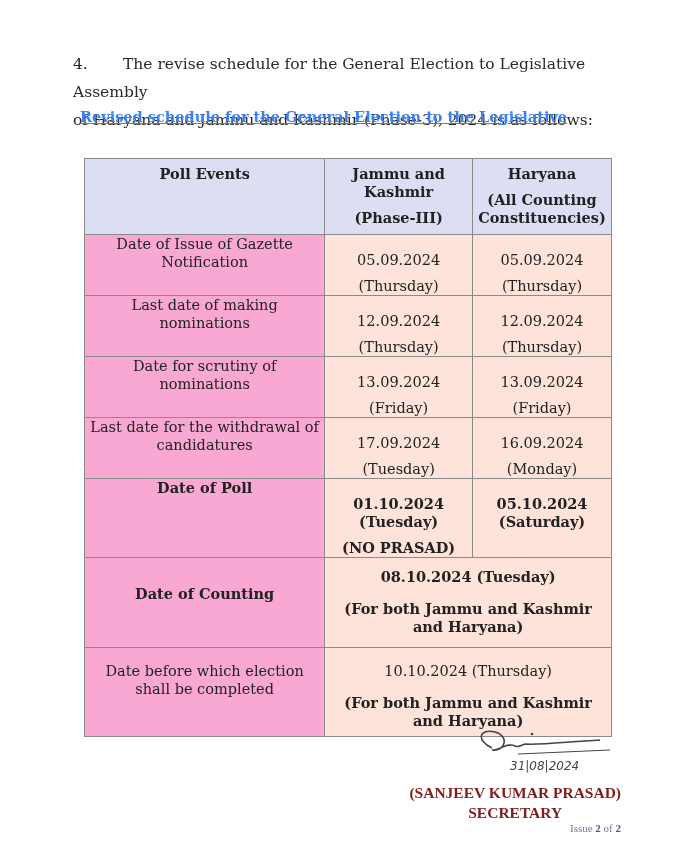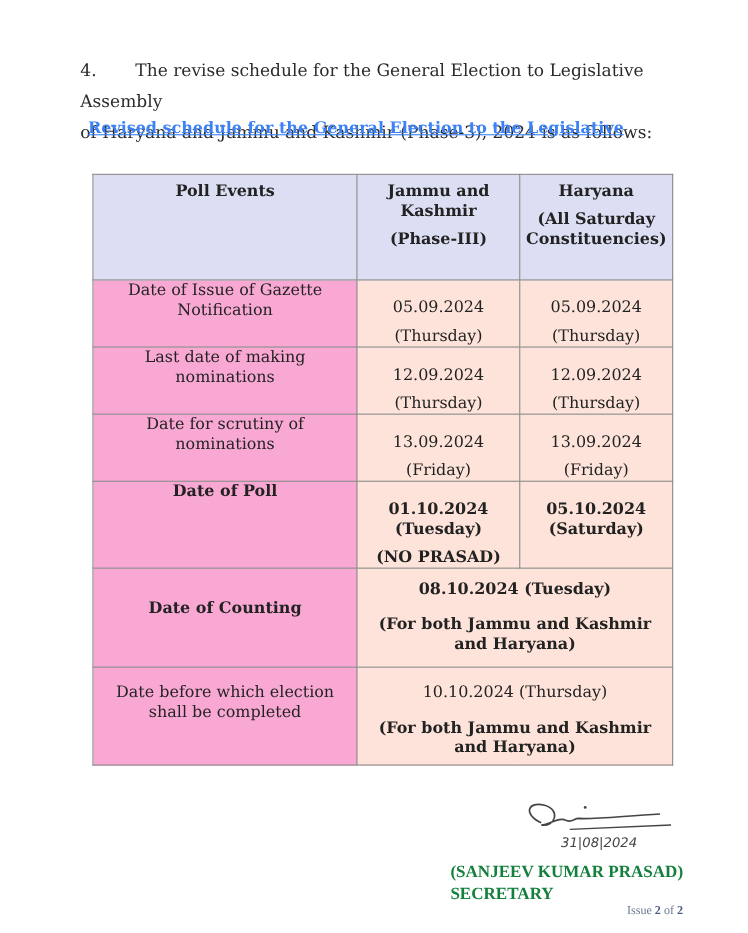--- a/index.html
+++ b/index.html
@@ -27,22 +27,22 @@
   table.sched th { background:#dcdff3; font-weight:bold; line-height:18px; padding-top:6px; }
   td.evt { background:#f9a8d4; line-height:18px; padding-top:4px; }
   td.val { background:#fde3d9; }
   td.val .d { line-height:18px; padding-top:16px; }
   td.val .w { line-height:18px; margin-top:8px; }
   .b { font-weight:bold; }
   .sig {
     position:absolute; left:470px; top:720px; width:150px; height:55px;
   }
   .signame {
-    position:absolute; right:59px; top:783px; text-align:left;
-    font-family:"Liberation Serif", serif; font-weight:bold; font-size:15.5px; line-height:20px; color:#15803d;
+    position:absolute; right:59px; top:783px; text-align:center;
+    font-family:"Liberation Serif", serif; font-weight:bold; font-size:15.5px; line-height:20px; color:#7f1d1d;
   }
   .pageno {
     position:absolute; right:59px; top:822px; font-family:"Liberation Serif", serif;
     font-size:11px; color:#6b7a95;
   }
   .pageno b { color:#4b5c82; }
 </style>
 </head>
 <body>
 
@@ -55,30 +55,30 @@
   <div>Revised schedule for the General Election to the Legislative</div>
 </div>
 
 <table class="sched">
   <colgroup>
       <col style="width:241px">
       <col style="width:148px">
       <col style="width:139px">
     </colgroup>
   <tbody>
-      <tr style="height:96px">
+      <tr style="height:76px">
     <th><span>Poll Events</span></th>
     <th>
       <div>Jammu and</div>
       <div>Kashmir</div>
       <div style="margin-top:8px">(Phase-III)</div>
     </th>
     <th>
       <div>Haryana</div>
-      <div style="margin-top:8px">(All Saturday</div>
+      <div style="margin-top:8px">(All Counting</div>
       <div>Constituencies)</div>
     </th>
   </tr>
 
   <tr style="height:60px">
     <td class="evt">
           <div>Date of Issue of Gazette</div>
           <div>Notification</div>
         </td>
     <td class="val">
@@ -109,20 +109,34 @@
           <div>Date for scrutiny of</div>
           <div>nominations</div>
         </td>
     <td class="val">
           <div class="d">13.09.2024</div>
           <div class="w">(Friday)</div>
         </td>
     <td class="val">
           <div class="d">13.09.2024</div>
           <div class="w">(Friday)</div>
+        </td>
+  </tr>
+  <tr style="height:55px">
+    <td class="evt">
+          <div>Last date for the withdrawal of</div>
+          <div>candidatures</div>
+        </td>
+    <td class="val">
+          <div class="d">17.09.2024</div>
+          <div class="w">(Tuesday)</div>
+        </td>
+    <td class="val">
+          <div class="d">16.09.2024</div>
+          <div class="w">(Monday)</div>
         </td>
   </tr>
 
   <tr style="height:72px">
     <td class="evt b">
           <div>Date of Poll</div>
         </td>
     <td class="val b">
       <div class="d">01.10.2024</div>
       <div style="line-height:18px">(Tuesday)</div>

